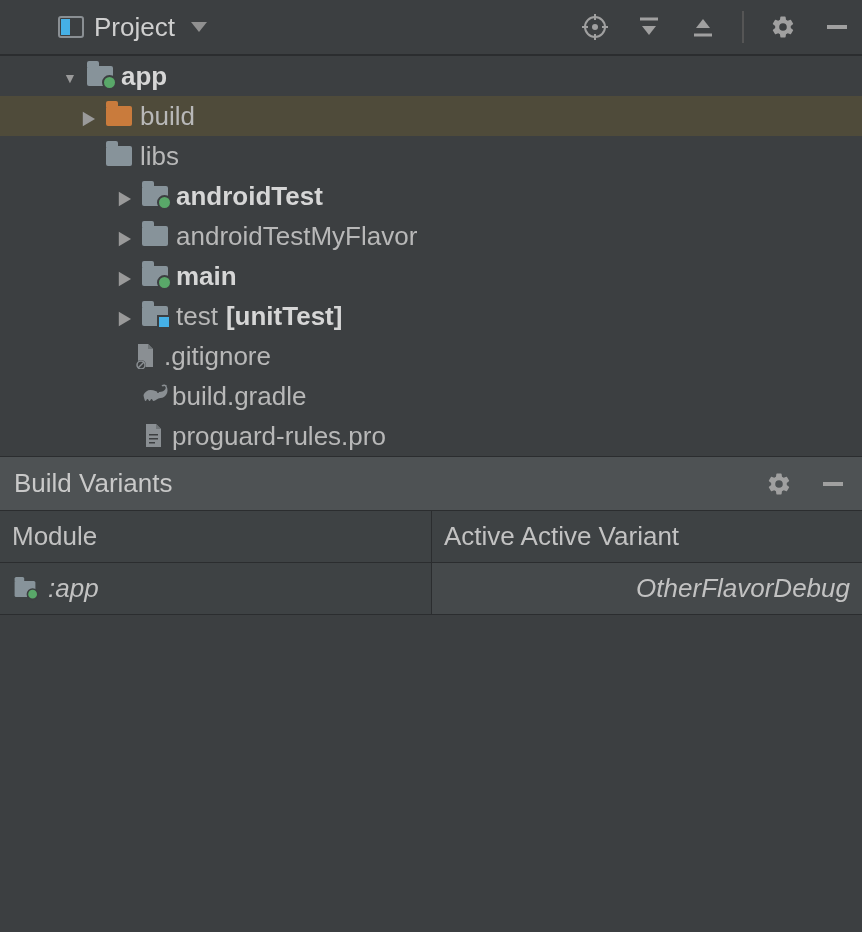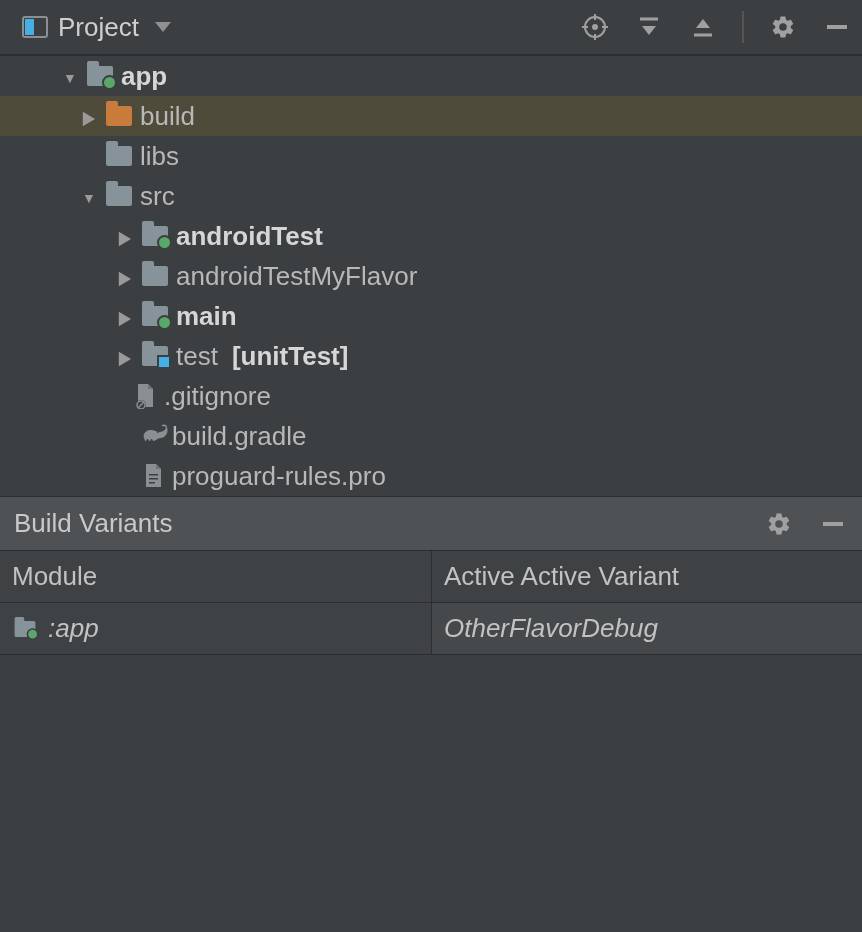--- a/index.html
+++ b/index.html
@@ -16,21 +16,21 @@
   
   .top-toolbar {
     height: 56px;
     background: #3c3f41;
     border-bottom: 2px solid #2b2d2f;
     display: flex;
     align-items: center;
     padding: 0 10px 0 22px;
     gap: 8px;
   }
-  .project-label { display:flex; align-items:center; gap:10px; cursor:pointer; }
+  .project-label { display:flex; align-items:center; gap:10px; cursor:pointer;margin-left:36px; }
   .project-label span { color:#cfcfcf; font-size:26px; }
   .dropdown-arrow {
     margin-left:6px; width:0;height:0;
     border-left:8px solid transparent;border-right:8px solid transparent;
     border-top:10px solid #909090;
   }
   .spacer { flex:1; }
   .toolbar-icons { display:flex; align-items:center; gap:24px; }
   .toolbar-icons .divider { width:2px; height:32px; background:#555; }
   .icon-btn { display:flex; align-items:center; justify-content:center; width:30px; height:30px; cursor:pointer; }
@@ -49,21 +49,21 @@
   }
   .row.selected { background:#4f4b3a; }
   .row .chev {
     width:18px; text-align:center; color:#9a9a9a; font-size:20px;
   }
   .row .chev.right::before { content:"▶"; font-size:16px; color:#9a9a9a; display:inline-block; transform:scaleY(1.2); }
   .row .chev.down::before  { content:"▼"; font-size:14px; color:#9a9a9a; display:inline-block; }
   .row .chev.none { width:18px; }
   .row .lbl { color:#b8b8b8; }
   .row .lbl.bold { font-weight:600; color:#d6d6d6; }
-  .row .suffix { font-weight:600; color:#d6d6d6; margin-left:6px; }
+  .row .suffix { font-weight:600; color:#d6d6d6; margin-left:0; }
 
   
   .folder-icon {
     position:relative; width:26px; height:20px;
     background:#87939a; border-radius:2px;
   }
   .folder-icon::before {
     content:""; position:absolute; top:-5px; left:0; width:12px; height:6px;
     background:#87939a; border-radius:2px 2px 0 0;
   }
@@ -96,21 +96,21 @@
   .bv-cell {
     display:flex; align-items:center; padding:0 12px; color:#c2c2c2; font-size:26px;
     border-right:1px solid #2b2d2f;
   }
   .bv-cell:last-child { border-right:none; }
   .col-module { width:432px; }
   .col-variant { flex:1; }
   .bv-row { border-bottom:1px solid #2b2d2f; }
   .bv-row .bv-cell { color:#c2c2c2;font-style:italic; }
   .bv-row .bv-cell.module { background:#3e4244; gap:10px; }
-  .bv-row .bv-cell.variant { background:#45494b; cursor:pointer; }
+  .bv-row .bv-cell.variant { background:#45494b; cursor:pointer;justify-content:flex-end; }
   .bv-body-fill { flex:1; background:#3c3f41; }
 
   .shell { display:flex; flex-direction:column; height:932px; }
   .tree-area { background:#3c3f41; }
 </style>
 </head>
 <body>
 
 <div class="shell">
 
@@ -174,25 +174,20 @@
       <span class="folder-icon orange"></span>
       <span class="lbl">build</span>
     </div>
 
     <div class="row" style="padding-left:80px">
       <span class="chev none"></span>
       <span class="folder-icon"></span>
       <span class="lbl">libs</span>
     </div>
 
-    <div class="row" style="padding-left:80px">
-      <span class="chev down"></span>
-      <span class="folder-icon"></span>
-      <span class="lbl">src</span>
-    </div>
 
     <div class="row" style="padding-left:116px">
       <span class="chev right"></span>
       <span class="folder-icon module"></span>
       <span class="lbl bold">androidTest</span>
     </div>
 
     <div class="row" style="padding-left:116px">
       <span class="chev right"></span>
       <span class="folder-icon"></span>

